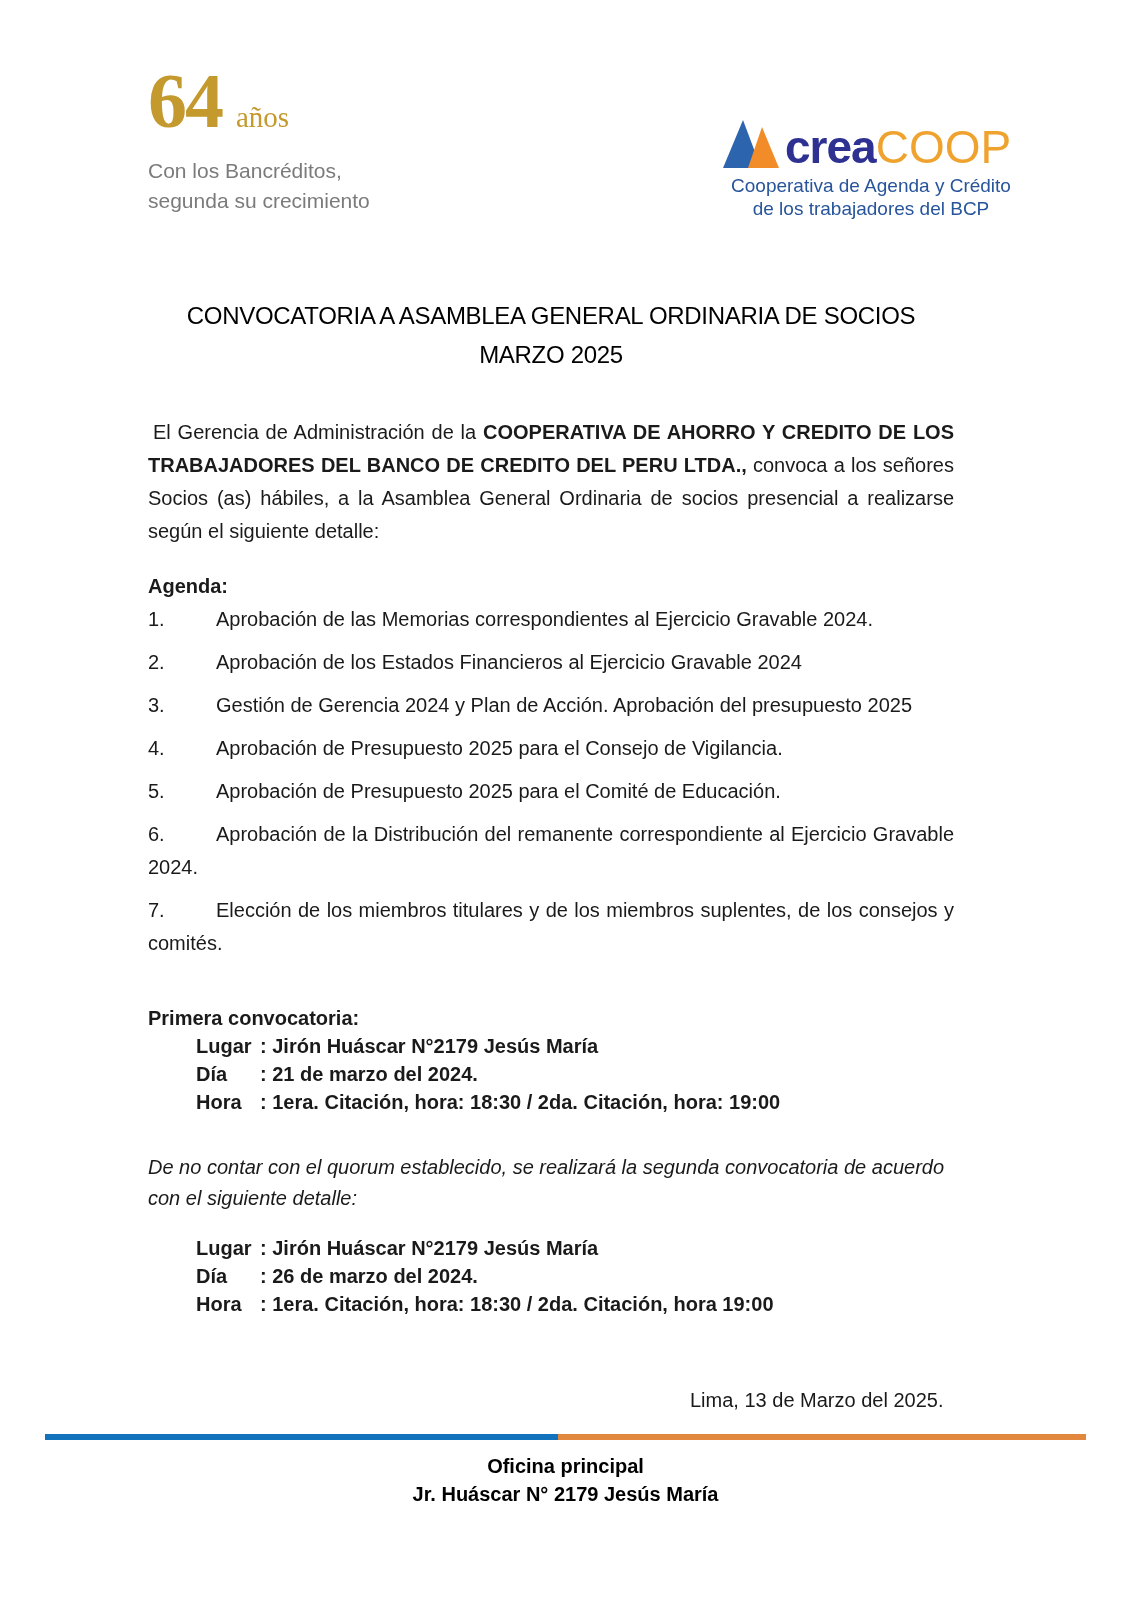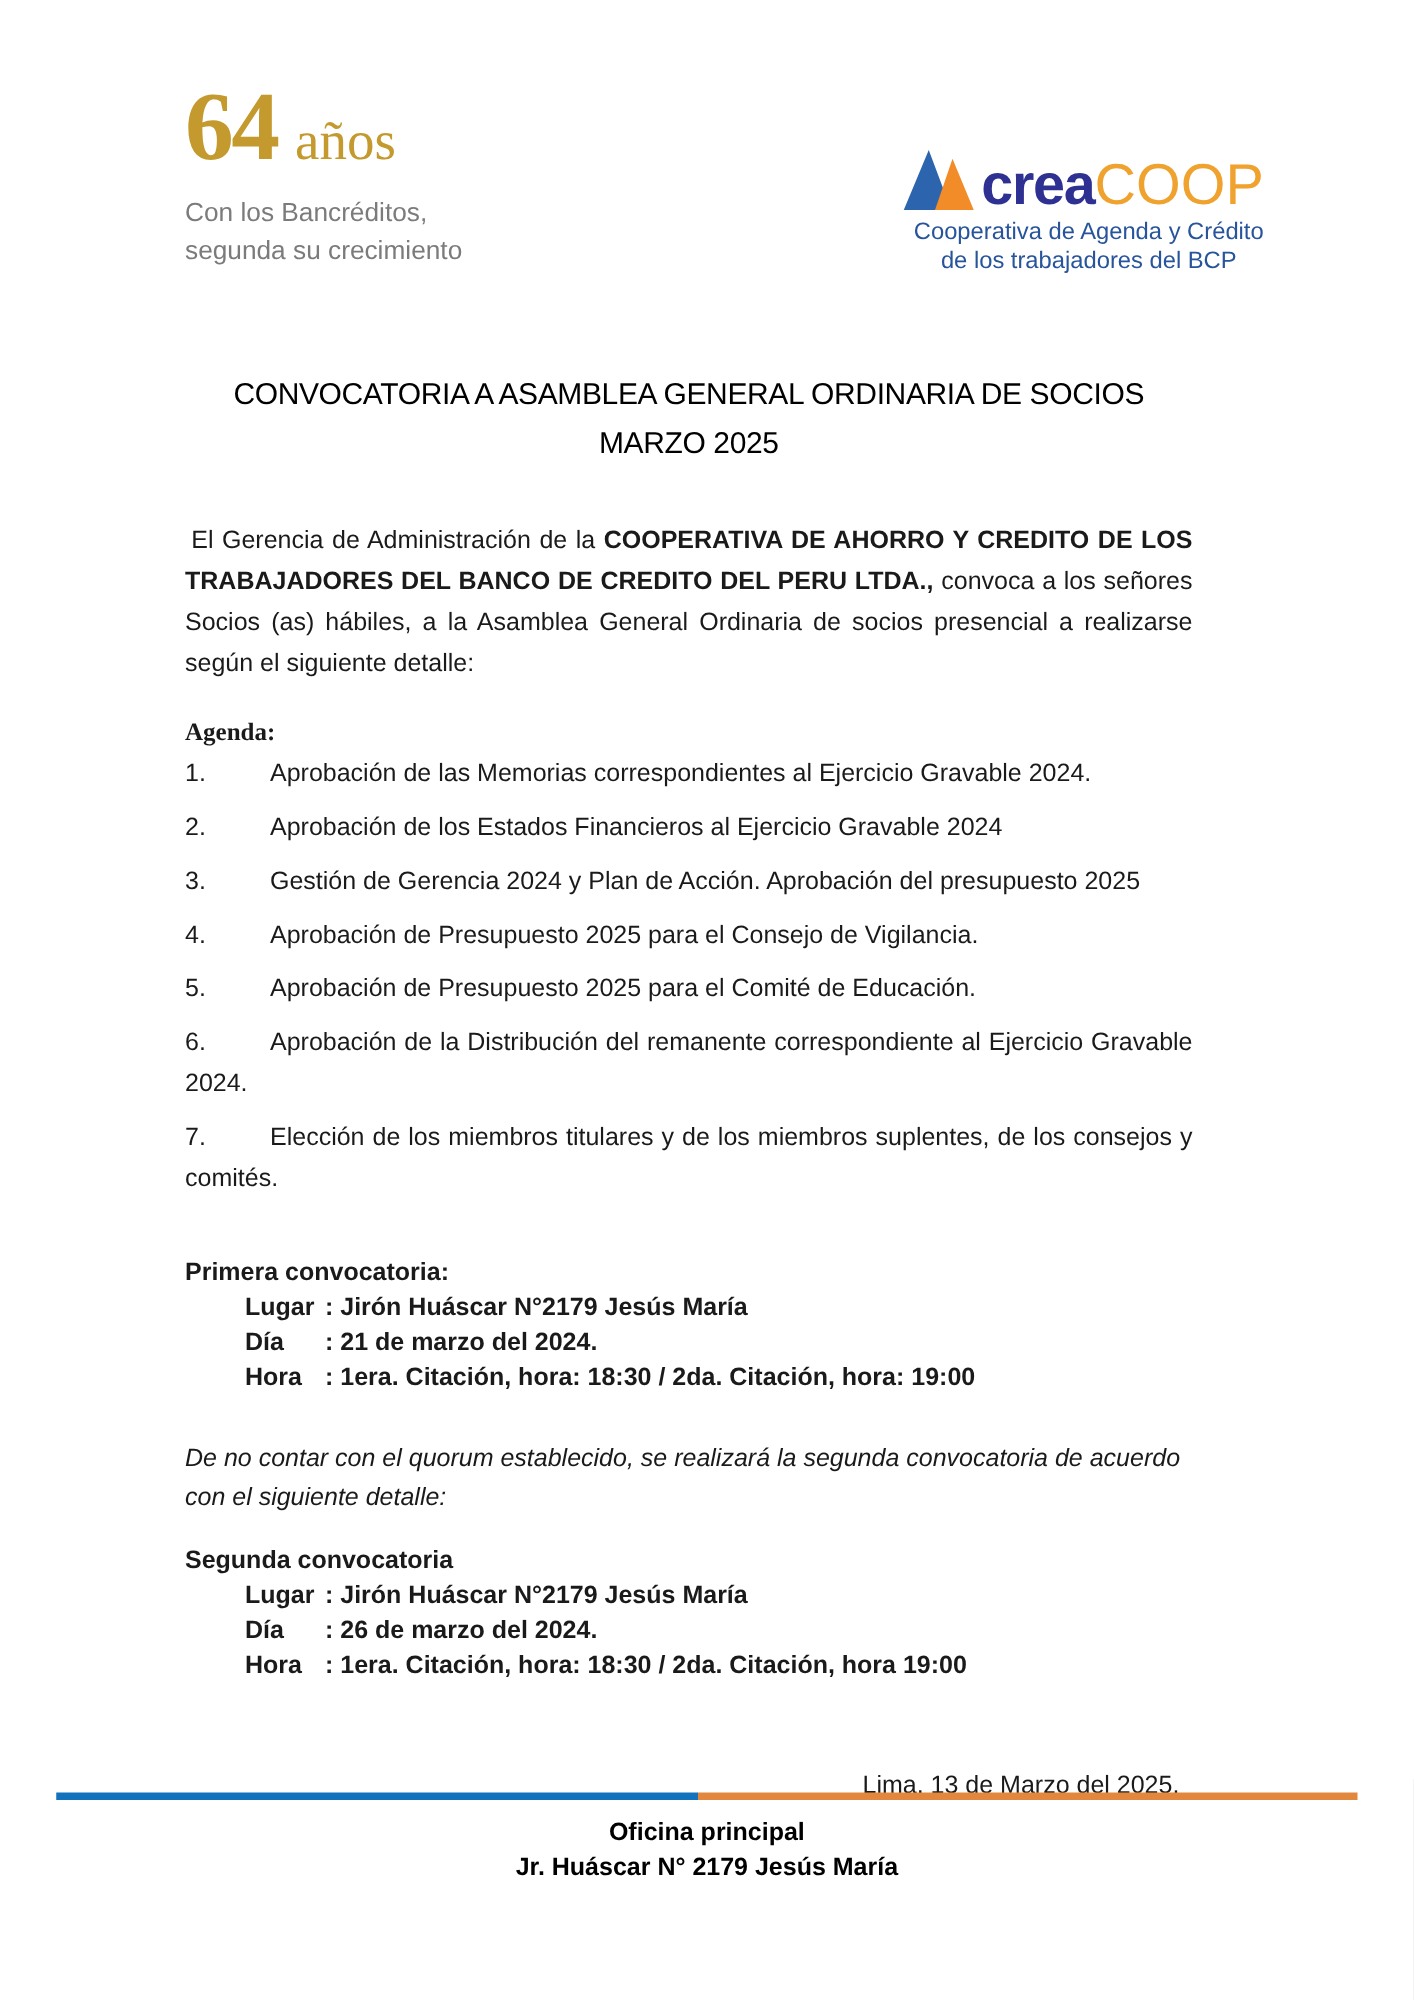--- a/index.html
+++ b/index.html
@@ -9,35 +9,35 @@
     background:#ffffff;
     margin:0 auto;
     font-family:"Liberation Sans", sans-serif;
     color:#1a1a1a;
     overflow:hidden;
   }
   
   .brand-left{position:absolute;left:148px;top:62px;width:320px;}
   .years-row{font-family:"Liberation Serif", serif;color:#C49A2E;line-height:1;}
   .years-big{font-size:78px;font-weight:700;letter-spacing:-2px;}
-  .years-suffix{font-size:44px;margin-left:10px;font-weight:400;}
+  .years-suffix{font-size:29px;margin-left:10px;font-weight:400;}
   .tagline{margin-top:16px;color:#7b7b7b;font-size:21px;line-height:30px;}
   
   .brand-right{position:absolute;right:110px;top:118px;width:300px;text-align:center;}
   .logo-line{display:flex;align-items:flex-end;justify-content:flex-start;line-height:1;}
   .logo-tris{width:62px;height:52px;display:inline-block;margin-right:2px;}
   .logo-crea{font-size:46px;font-weight:800;color:#2E3192;letter-spacing:-1px;}
   .logo-coop{font-size:46px;font-weight:400;color:#F0A22F;letter-spacing:0px;}
   .logo-sub{margin-top:4px;color:#27549B;font-size:19px;line-height:23px;}
   
   .content{position:absolute;left:148px;top:296px;width:806px;font-size:20px;line-height:33px;}
   .doc-title{text-align:center;font-weight:400;font-size:24px;line-height:39px;letter-spacing:-0.3px;color:#000;}
   .intro{margin-top:42px;text-align:justify;text-indent:5px;}
   .intro .b{font-weight:700;}
-  .agenda-heading{margin-top:22px;font-weight:700;font-family:Liberation Serif, serif;}
+  .agenda-heading{margin-top:22px;font-weight:700;}
   .agenda-list{margin-top:0;}
   .agenda-item{text-align:justify;line-height:33px;margin-bottom:10px;}
   .agenda-item .num{display:inline-block;width:68px;}
   .call-block{margin-top:44px;font-weight:700;line-height:28px;}
   .call-block.second{margin-top:15px;}
   .call-heading{font-weight:700;}
   .call-row .lbl{display:inline-block;width:64px;margin-left:48px;}
   .quorum{margin-top:36px;font-style:italic;line-height:31px;}
   .dateline{margin-top:68px;padding-left:542px;line-height:28px;white-space:nowrap;}
   
@@ -105,21 +105,20 @@
     <div class="call-block">
       <div class="call-heading">Primera convocatoria:</div>
       <div class="call-row"><span class="lbl">Lugar</span><span>: Jirón Huáscar N°2179 Jesús María</span></div>
       <div class="call-row"><span class="lbl">Día</span><span>: 21 de marzo del 2024.</span></div>
       <div class="call-row"><span class="lbl">Hora</span><span>: 1era. Citación, hora: 18:30 / 2da. Citación, hora: 19:00</span></div>
     </div>
 
     <p class="quorum">De no contar con el quorum establecido, se realizará la segunda convocatoria de acuerdo con el siguiente detalle:</p>
 
     <div class="call-block second">
-      <div class="call-heading">Segunda convocatoria</div>
       <div class="call-row"><span class="lbl">Lugar</span><span>: Jirón Huáscar N°2179 Jesús María</span></div>
       <div class="call-row"><span class="lbl">Día</span><span>: 26 de marzo del 2024.</span></div>
       <div class="call-row"><span class="lbl">Hora</span><span>: 1era. Citación, hora: 18:30 / 2da. Citación, hora 19:00</span></div>
     </div>
 
     <div class="dateline">Lima, 13 de Marzo del 2025.</div>
 
   </div>
 
   <div class="footer-rule"></div>

